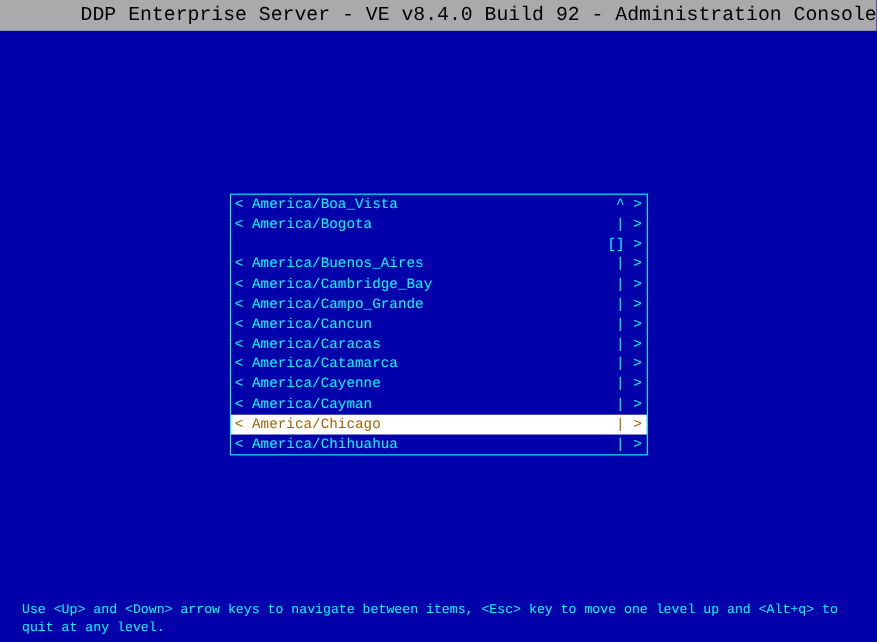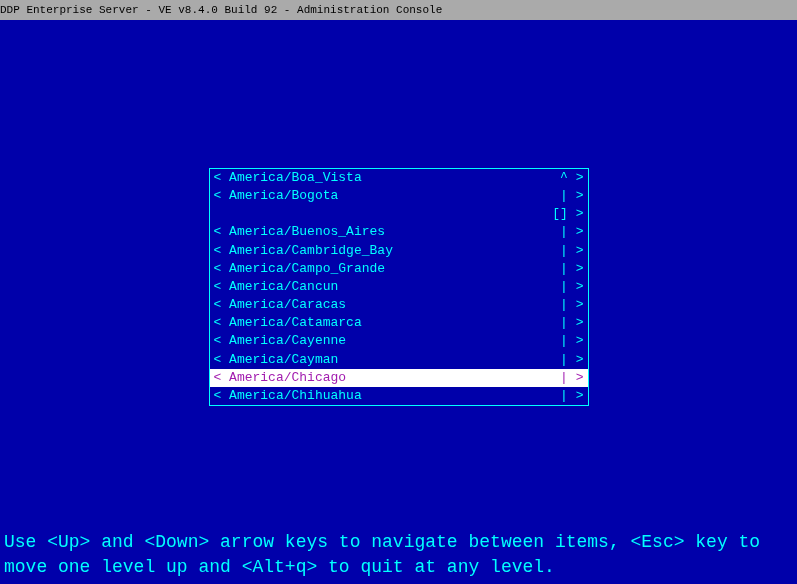--- a/index.html
+++ b/index.html
@@ -16,23 +16,23 @@
       font-size: 13px;
       color: #00ffff;
       overflow: hidden;
       position: relative;
     }
 
     #title-bar {
       width: 100%;
       background-color: #aaaaaa;
       color: #000000;
-      text-align: left;
+      text-align: right;
       padding: 4px 0;
-      font-size: 11px;
+      font-size: 18px;
     }
 
     #main-content {
       display: flex;
       justify-content: center;
       align-items: center;
       height: calc(100% - 30px - 40px);
       margin-top: 10px;
     }
 
@@ -49,42 +49,42 @@
       display: flex;
       align-items: center;
       padding: 0 4px;
       white-space: pre;
       color: #00ffff;
       line-height: 1.4;
     }
 
     .list-item.selected {
       background-color: #ffffff;
-      color: #a21caf;
+      color: #a16207;
     }
 
     .list-item-text {
       flex: 1;
     }
 
     .list-item-indicator {
       margin-left: auto;
       min-width: 20px;
       text-align: right;
     }
 
     #status-bar {
       position: absolute;
       bottom: 0;
       left: 0;
       right: 0;
       background-color: #0000aa;
       color: #00ffff;
-      padding: 4px 4px;
-      font-size: 18px;
+      padding: 4px 20px;
+      font-size: 12px;
       line-height: 1.4;
     }
   </style>
 </head>
 <body>
 
 <div id="title-bar">
   <span>DDP Enterprise Server - VE v8.4.0 Build 92 - Administration Console</span>
 </div>
 

